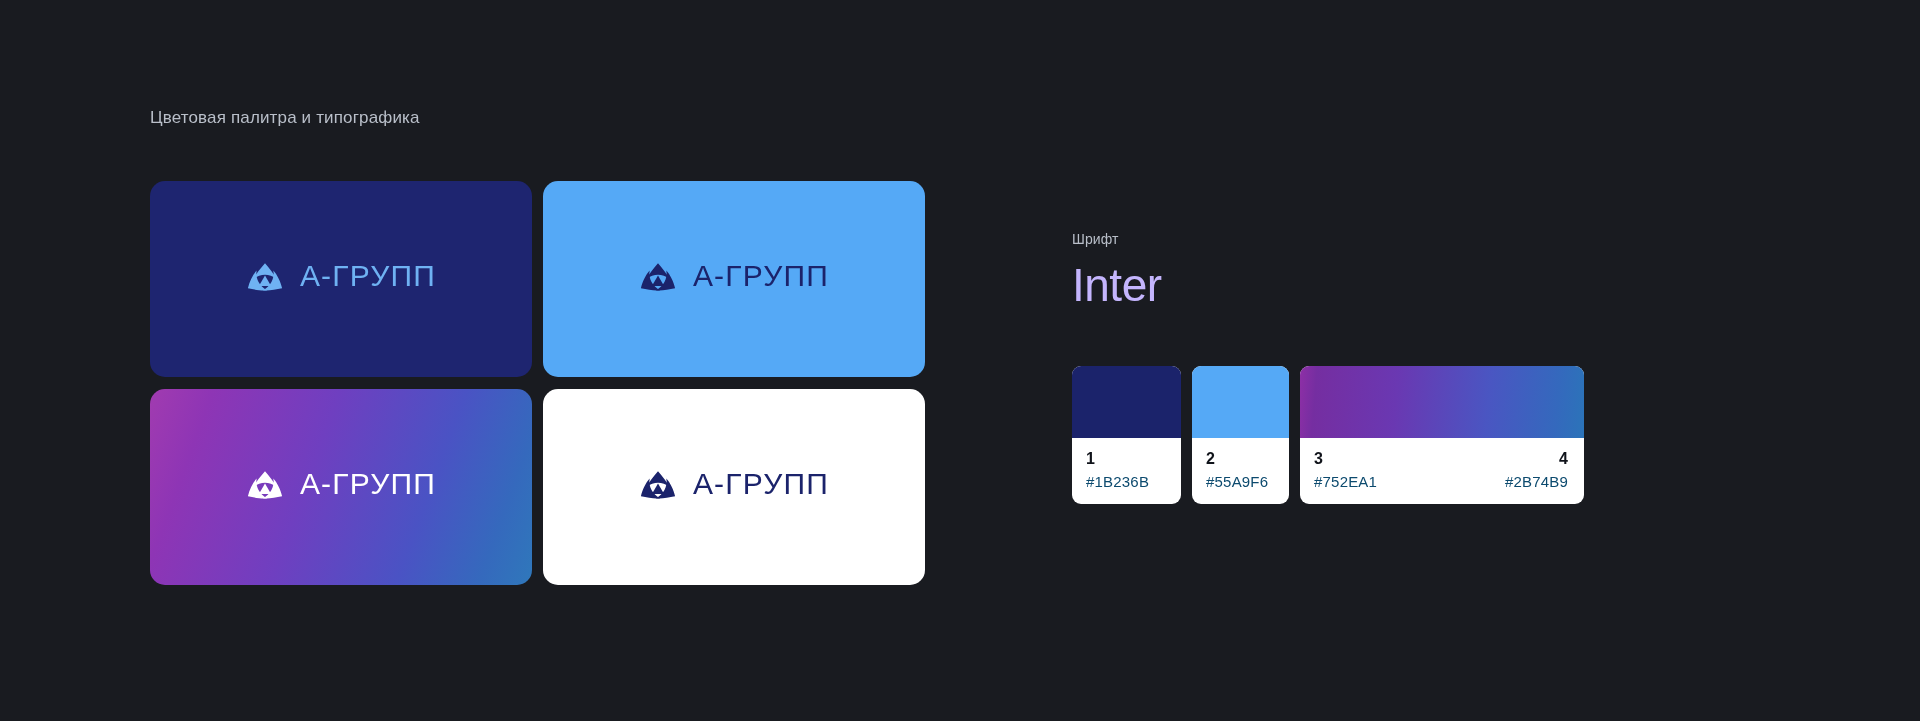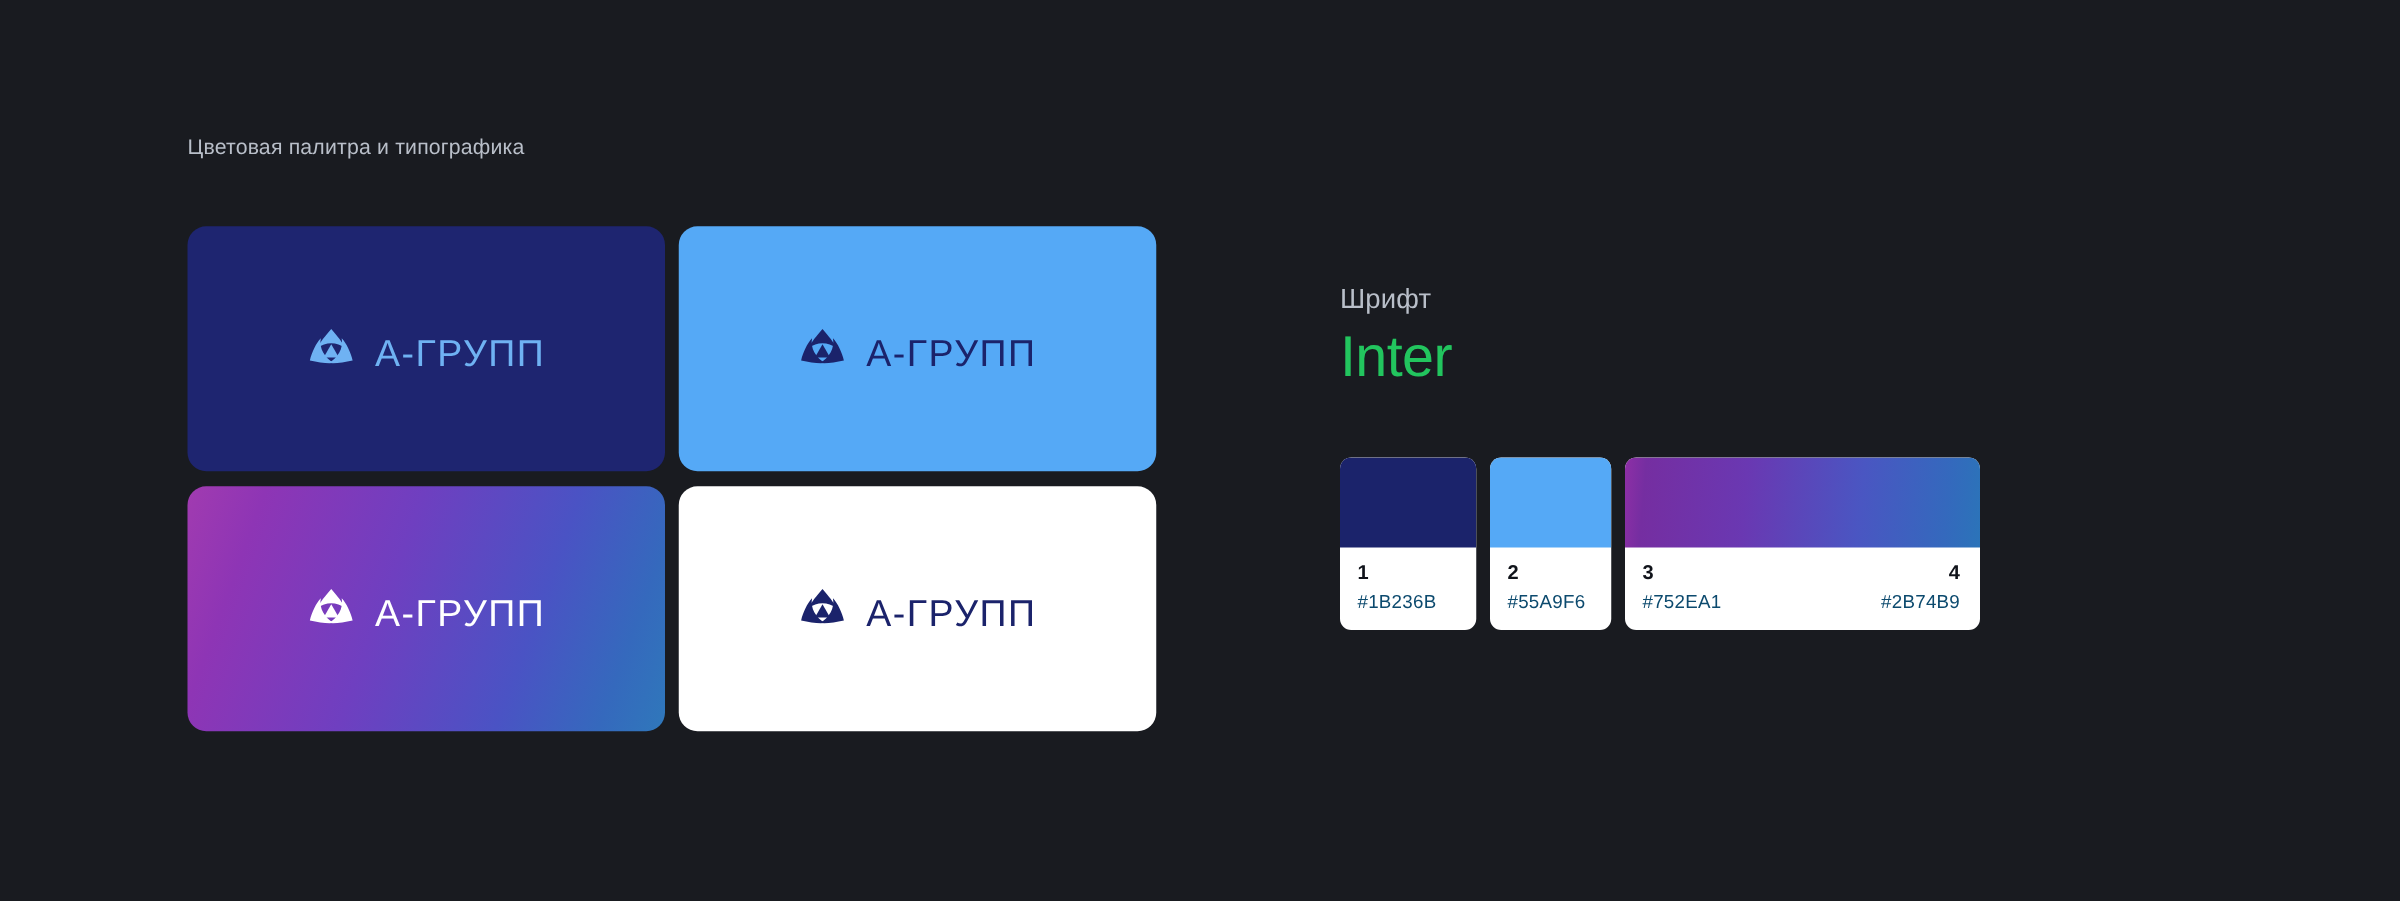--- a/index.html
+++ b/index.html
@@ -57,21 +57,21 @@
   .logo-card.navy     { background: #1e2570; }
   .logo-card.sky      { background: #55a9f6; }
   .logo-card.gradient { background: linear-gradient(110deg,
                           #a13bb0 0%, #8e35b5 14%, #6f3fc0 42%,
                           #4a53c4 70%, #3569bd 88%, #2f78bb 100%); }
   .logo-card.white    { background: #ffffff; }
 
   
   .lockup {
     display: flex;
-    align-items: flex-end;
+    align-items: flex-start;
     gap: 16px;
     transform: translateY(1px);
   }
   .lockup .mark {
     width: 38px;
     height: 38px;
     flex: 0 0 38px;
     display: block;
   }
   .lockup .wordmark {
@@ -87,31 +87,31 @@
   .logo-card.gradient .wordmark { color: #ffffff; }
   .logo-card.white    .wordmark { color: #1b236b; }
 
   
   .type-panel {
     position: absolute;
     left: 1072px;
     top: 228px;
   }
   .type-label {
-    font-size: 22px;
+    font-size: 14px;
     line-height: 22px;
     color: #b9bfc9;
     letter-spacing: 0.1px;
   }
   .type-name {
     margin-top: 8px;
     font-size: 46px;
     line-height: 54px;
     font-weight: 400;
-    color: #22c55e;
+    color: #c4b5fd;
     letter-spacing: -0.5px;
   }
 
   .palette {
     position: absolute;
     left: 1072px;
     top: 366px;
     display: flex;
     align-items: flex-start;
     gap: 11px;

